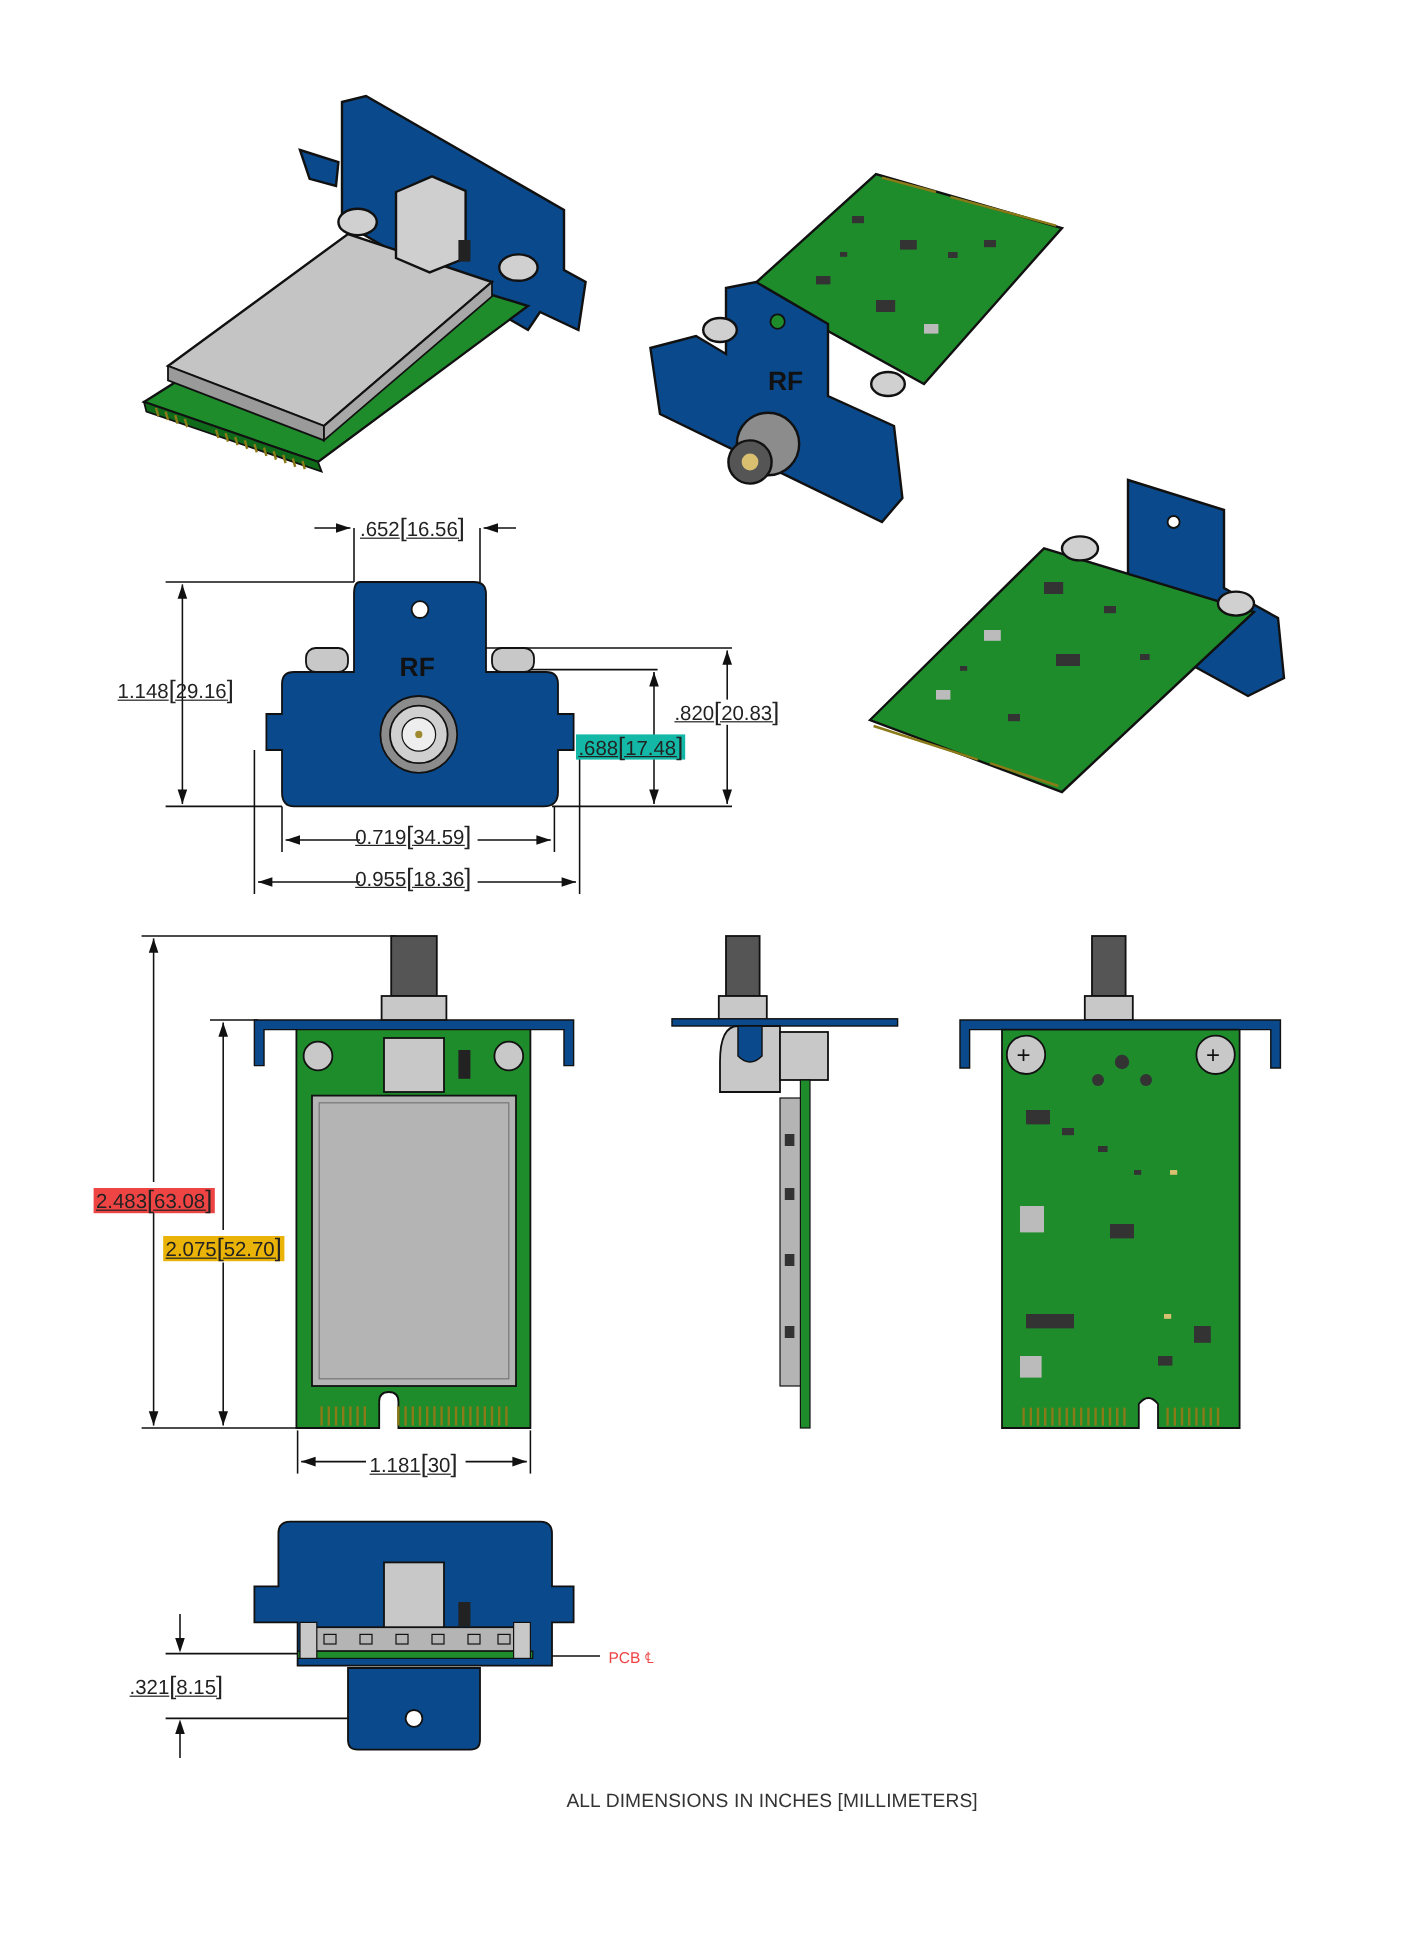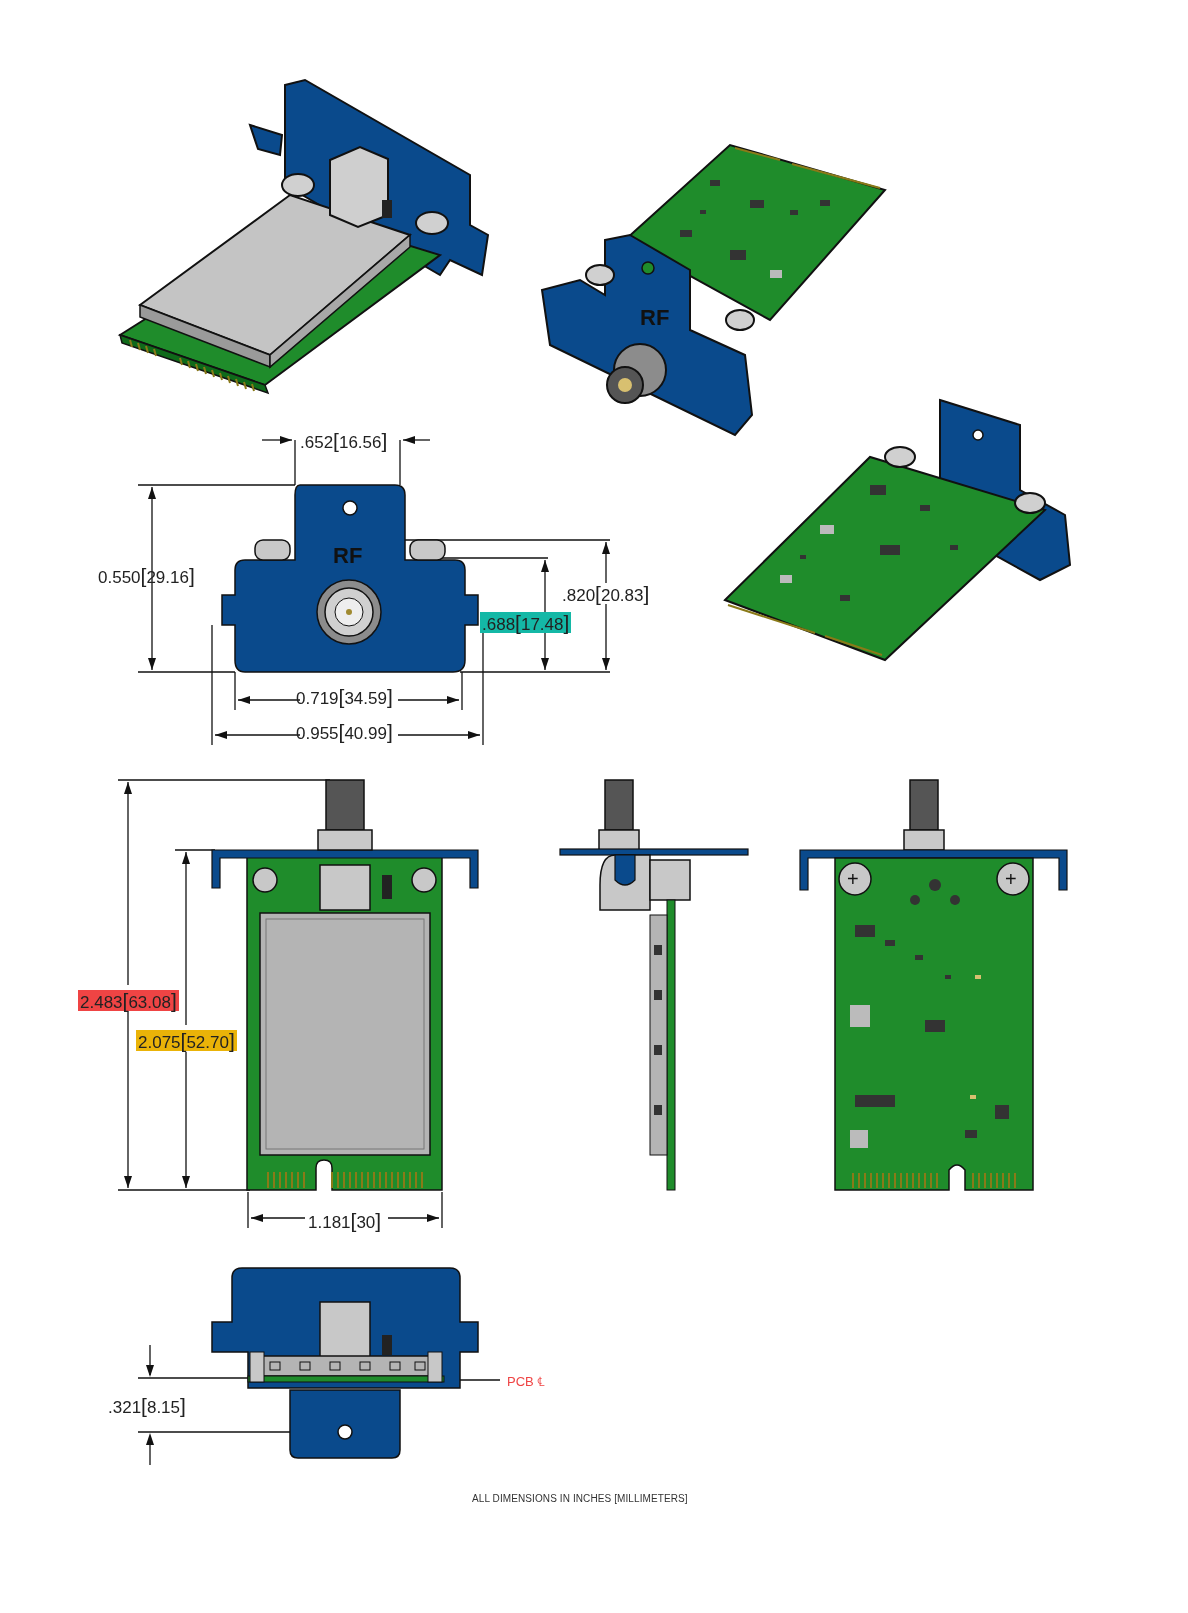--- a/index.html
+++ b/index.html
@@ -1,21 +1,21 @@
 <!DOCTYPE html>
 <html><head>
 <meta charset="utf-8">
 <style>
   html, body { margin:0; padding:0; background:#ffffff; }
   body { width:1188px; height:1613px; position:relative; overflow:hidden;
          font-family:"Liberation Sans", sans-serif; color:#1a1a1a; }
   .view { position:absolute; }
-  .dim { position:absolute; font-size:17px; color:#222; white-space:nowrap; line-height:1; }
+  .dim { position:absolute; font-size:17px; color:#222; white-space:nowrap; line-height:1;text-decoration:underline; }
   .dim .br { font-size:21px; font-weight:300; }
-  .note { position:absolute; font-size:10px; color:#333; letter-spacing:0.1px; white-space:nowrap; }
+  .note { position:absolute; font-size:16px; color:#333; letter-spacing:0.1px; white-space:nowrap; }
   .pcb-label { position:absolute; font-size:13px; color:#ef4444; white-space:nowrap; }
   svg text { font-family:"Liberation Sans", sans-serif; }
 </style>
 </head>
 <body>
 
 <svg class="view" style="left:110px;top:75px" width="400" height="330" viewBox="0 0 400 330">
 
   <path d="M175 10 L195 5 L360 100 L360 150 L378 160 L372 200 L340 185 L330 200 L175 110 Z" fill="#0a4a8c" stroke="#111" stroke-width="2"></path>
   <path d="M140 50 L172 60 L170 80 L148 74 Z" fill="#0a4a8c" stroke="#111" stroke-width="2"></path>
@@ -153,33 +153,33 @@
     <circle cx="349" cy="612" r="24" fill="#d0d0d0" stroke="#111" stroke-width="1.5"></circle>
     <circle cx="349" cy="612" r="14" fill="#eee" stroke="#111" stroke-width="1"></circle>
     <circle cx="349" cy="612" r="3" fill="#a08a30"></circle>
   </g>
 </svg>
 
 <div class="dim" style="left:300px;top:430px">
   <span>.652</span><span class="br">[</span><span>16.56</span><span class="br">]</span>
 </div>
 <div class="dim" style="left:98px;top:565px">
-  <span>0.550</span><span class="br">[</span><span>29.16</span><span class="br">]</span>
+  <span>1.148</span><span class="br">[</span><span>29.16</span><span class="br">]</span>
 </div>
 <div class="dim" style="left:560px;top:583px;background:#fff;padding:0 2px">
   <span>.820</span><span class="br">[</span><span>20.83</span><span class="br">]</span>
 </div>
 <div class="dim" style="left:480px;top:612px;background:#14b8a6;padding:0 2px">
   <span>.688</span><span class="br">[</span><span>17.48</span><span class="br">]</span>
 </div>
 <div class="dim" style="left:296px;top:686px">
   <span>0.719</span><span class="br">[</span><span>34.59</span><span class="br">]</span>
 </div>
 <div class="dim" style="left:296px;top:721px">
-  <span>0.955</span><span class="br">[</span><span>40.99</span><span class="br">]</span>
+  <span>0.955</span><span class="br">[</span><span>18.36</span><span class="br">]</span>
 </div>
 
 <svg class="view" style="left:0px;top:770px" width="500" height="470" viewBox="0 770 500 470">
   <g stroke="#111" stroke-width="1.3" fill="none">
     <line x1="118" y1="780" x2="330" y2="780"></line>
       <line x1="118" y1="1190" x2="250" y2="1190"></line>
     <line x1="175" y1="850" x2="215" y2="850"></line>
     <line x1="128" y1="782" x2="128" y2="985"></line>
       <line x1="128" y1="1010" x2="128" y2="1188"></line>
     <line x1="186" y1="852" x2="186" y2="1025"></line>

